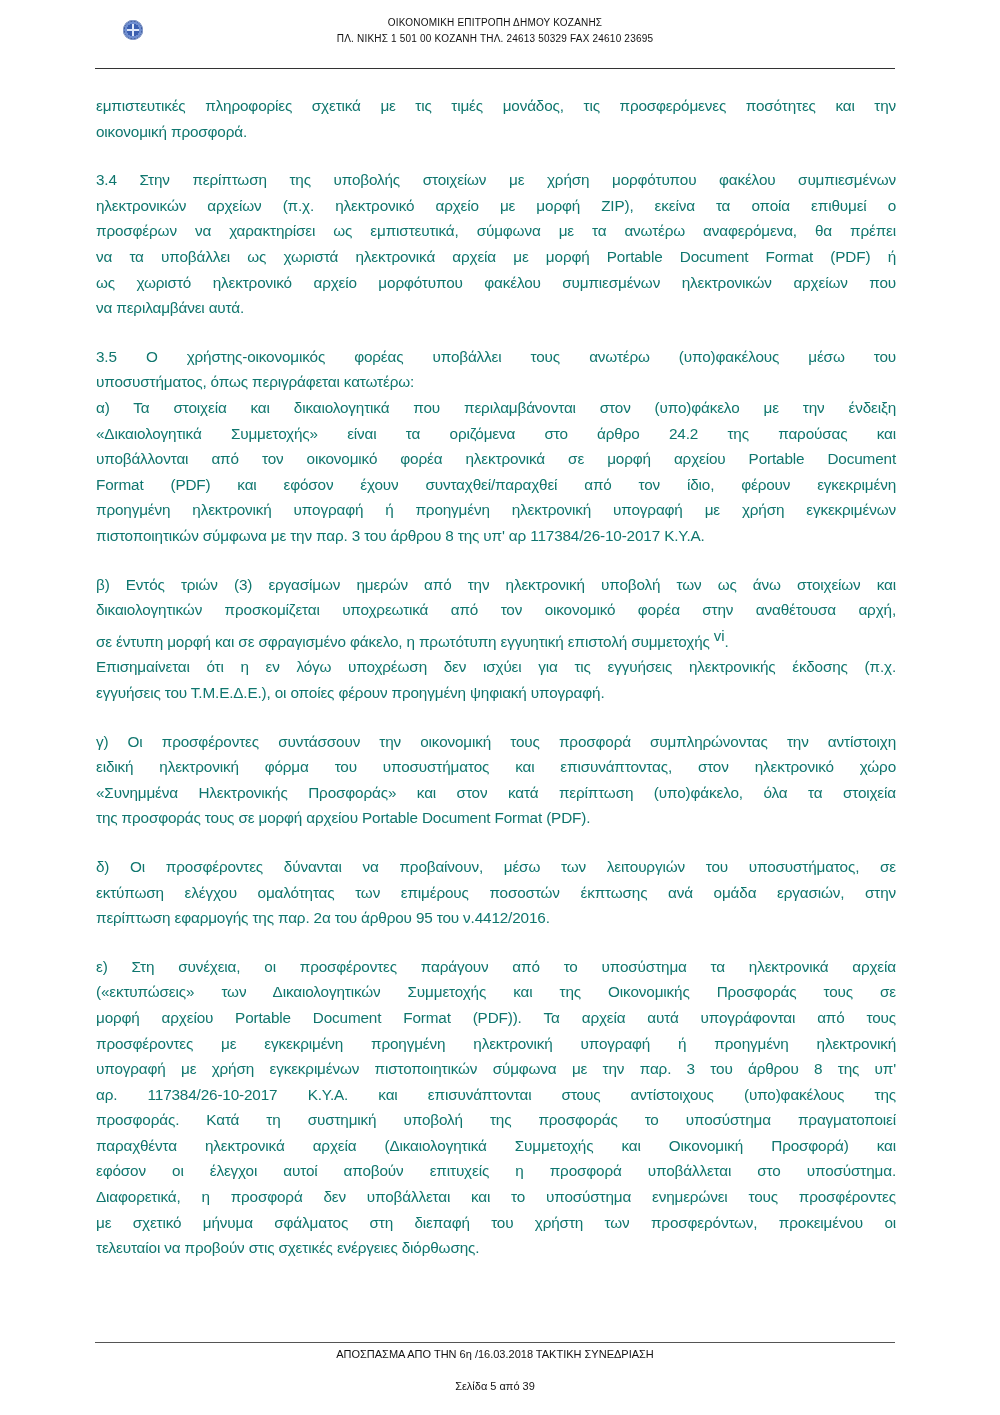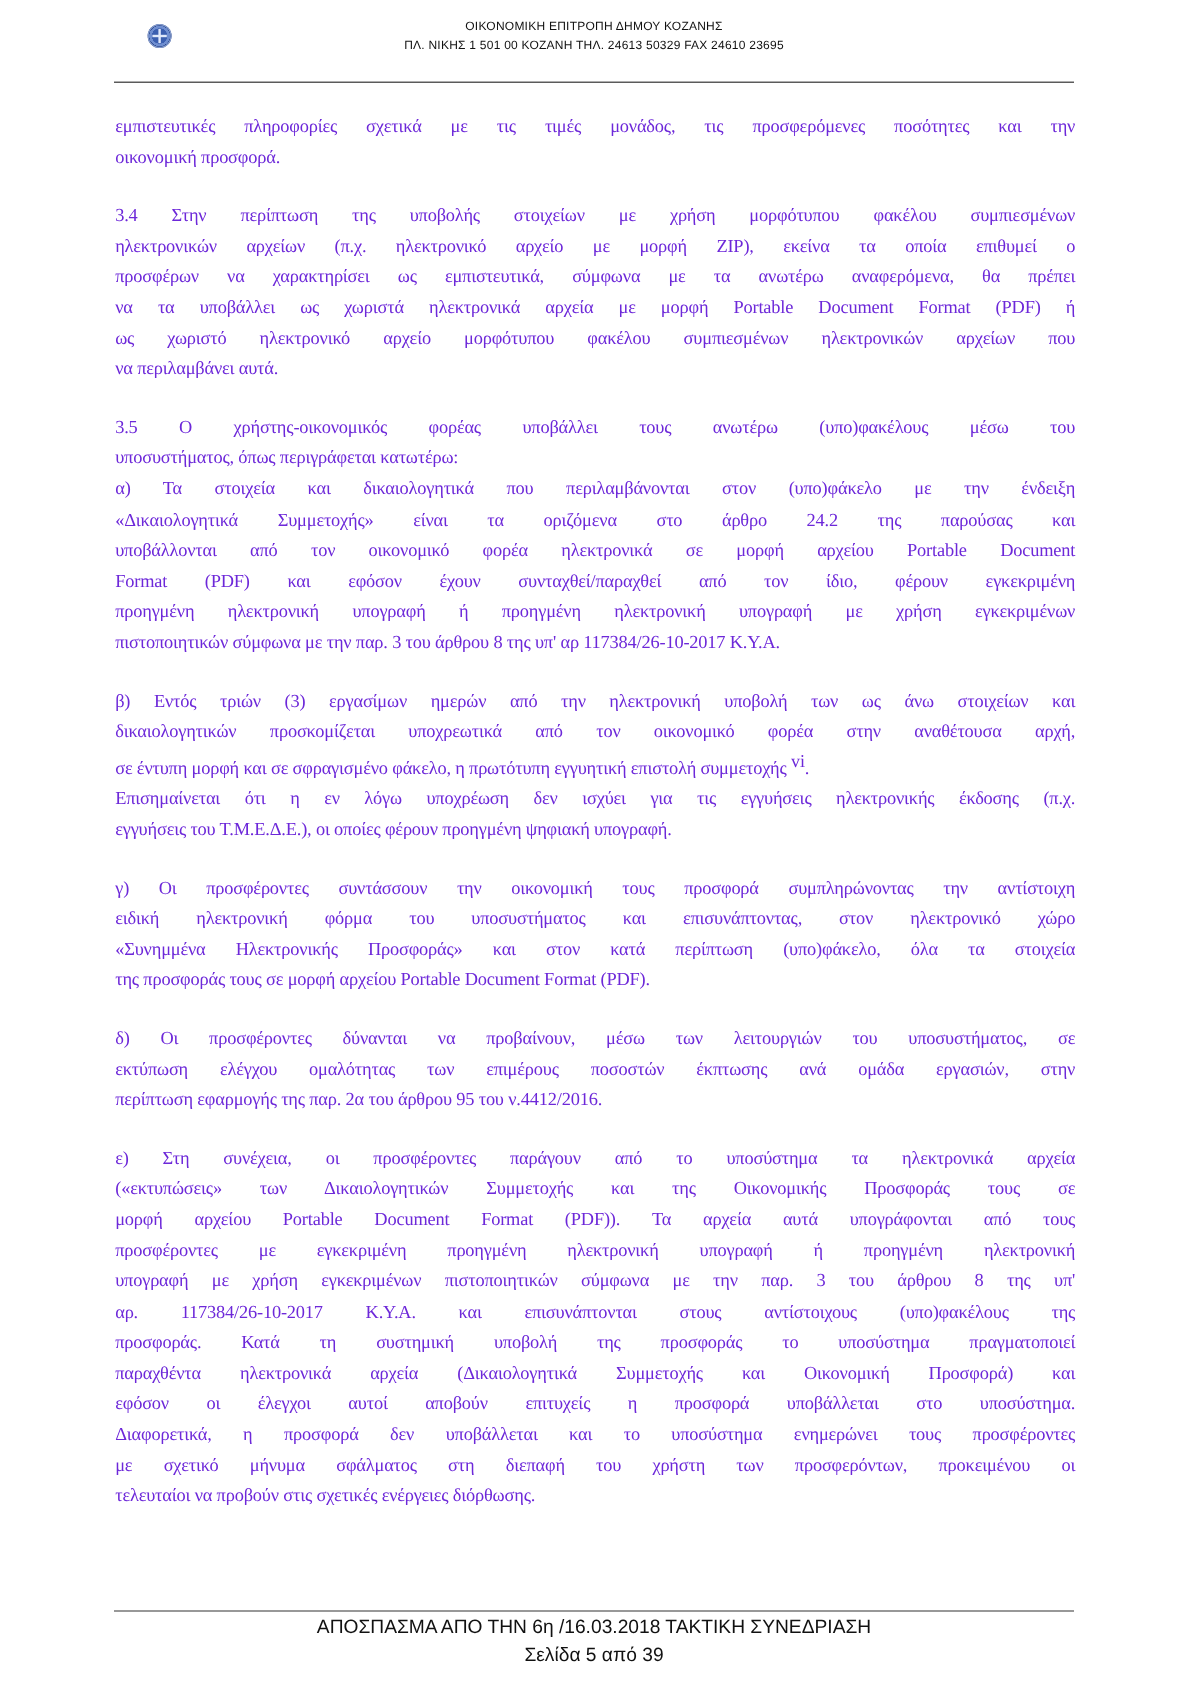--- a/index.html
+++ b/index.html
@@ -11,31 +11,31 @@
           box-shadow: 0 0 0 1px #8aa0d0 inset; }
   .logo::before { content: ""; position: absolute; left: 9px; top: 4px; width: 2px; height: 12px; background: #dfe8fa; }
   .logo::after { content: ""; position: absolute; left: 4px; top: 9px; width: 12px; height: 2px; background: #dfe8fa; }
   .hdr-line1, .hdr-line2 { position: absolute; left: 0; width: 800px; text-align: center;
           font-family: "Liberation Sans", sans-serif; font-size: 10px; letter-spacing: 0.2px; color: #111; }
   .hdr-line1 { top: 3px; }
   .hdr-line2 { top: 19px; }
   .hdr-rule { position: absolute; left: 0; top: 54px; width: 800px; height: 1px; background: #333; }
 
   .content { position: absolute; left: 96px; top: 93px; width: 800px; }
-  .para { margin: 0 0 23px 0; font-family: Liberation Serif, serif; font-size: 15.3px;
-          line-height: 25.6px; text-align: justify; color: #6d28d9; letter-spacing: -0.15px; }
+  .para { margin: 0 0 23px 0; font-family: Liberation Sans, sans-serif; font-size: 15.3px;
+          line-height: 25.6px; text-align: justify; color: #0f766e; letter-spacing: -0.15px; }
   .para .line { display: block; text-align: justify; text-align-last: justify; white-space: nowrap; }
   .para .line.last { text-align-last: left; }
   sup { font-size: 15px; }
 
   .page-footer { position: absolute; left: 95px; top: 1342px; width: 800px; }
   .ftr-rule { width: 800px; height: 1px; background: #555; }
-  .ftr-line1, .ftr-line2 { text-align: center; font-family: "Liberation Sans", sans-serif; font-size: 16px; color: #111; }
+  .ftr-line1, .ftr-line2 { text-align: center; font-family: "Liberation Sans", sans-serif; font-size: 11px; color: #111; }
   .ftr-line1 { margin-top: 5px; }
-  .ftr-line2 { margin-top: 5px; }
+  .ftr-line2 { margin-top: 20px; }
 </style>
 </head>
 <body>
 
 <div class="page-header">
   <div class="hdr-line1">ΟΙΚΟΝΟΜΙΚΗ  ΕΠΙΤΡΟΠΗ  ΔΗΜΟΥ   ΚΟΖΑΝΗΣ</div>
   <div class="hdr-line2">ΠΛ. ΝΙΚΗΣ 1  501 00  ΚΟΖΑΝΗ  ΤΗΛ.  24613 50329  FAX  24610 23695</div>
   <div class="hdr-rule"></div>
 </div>
 <div class="logo"></div>

